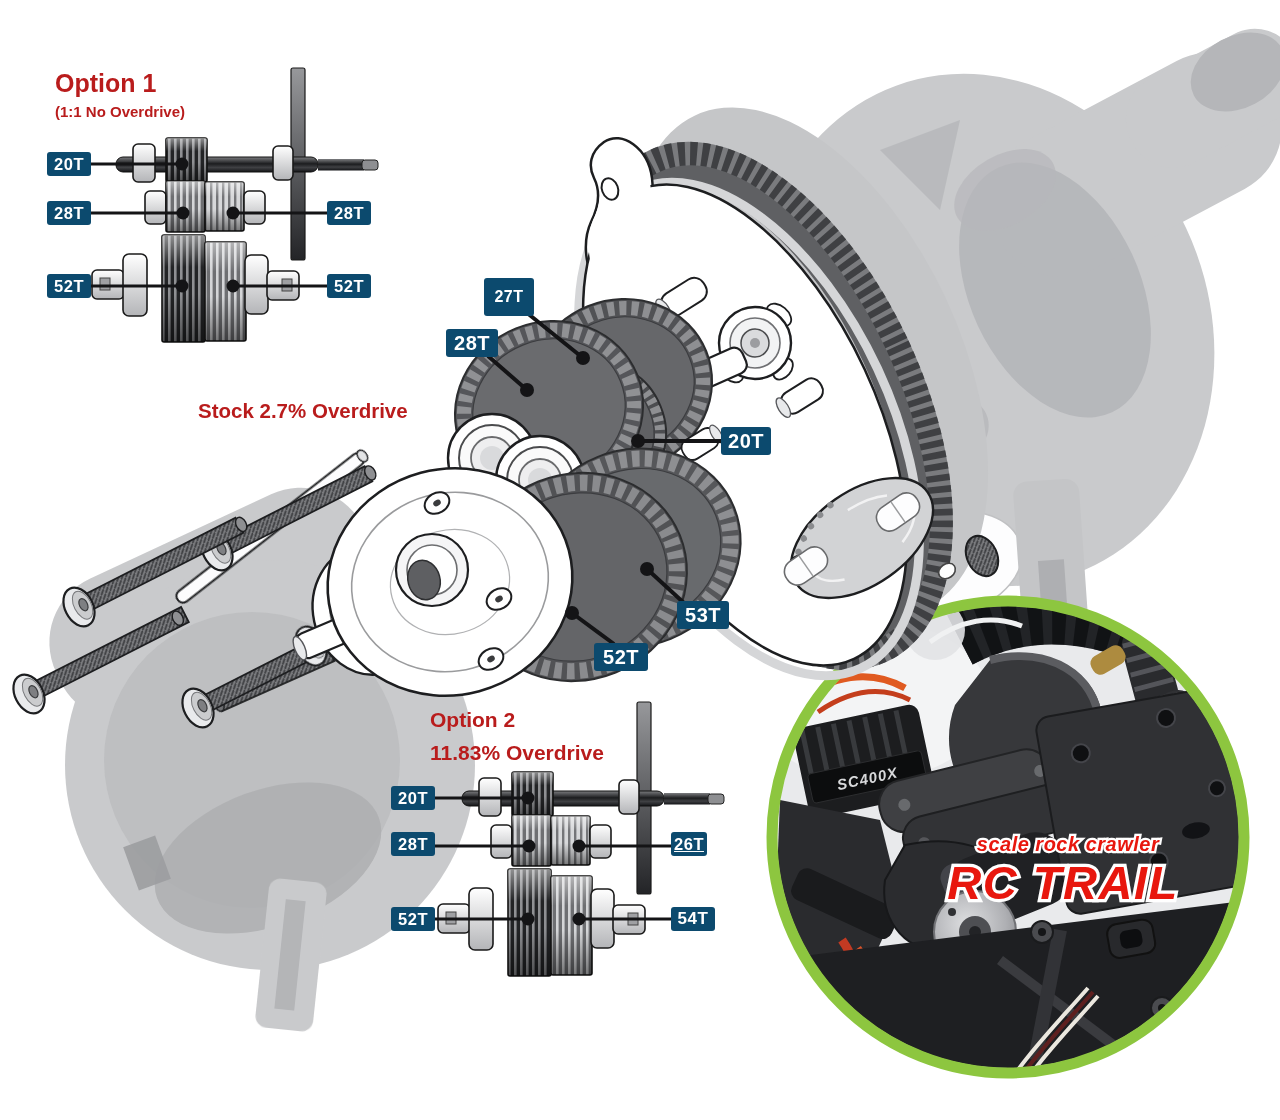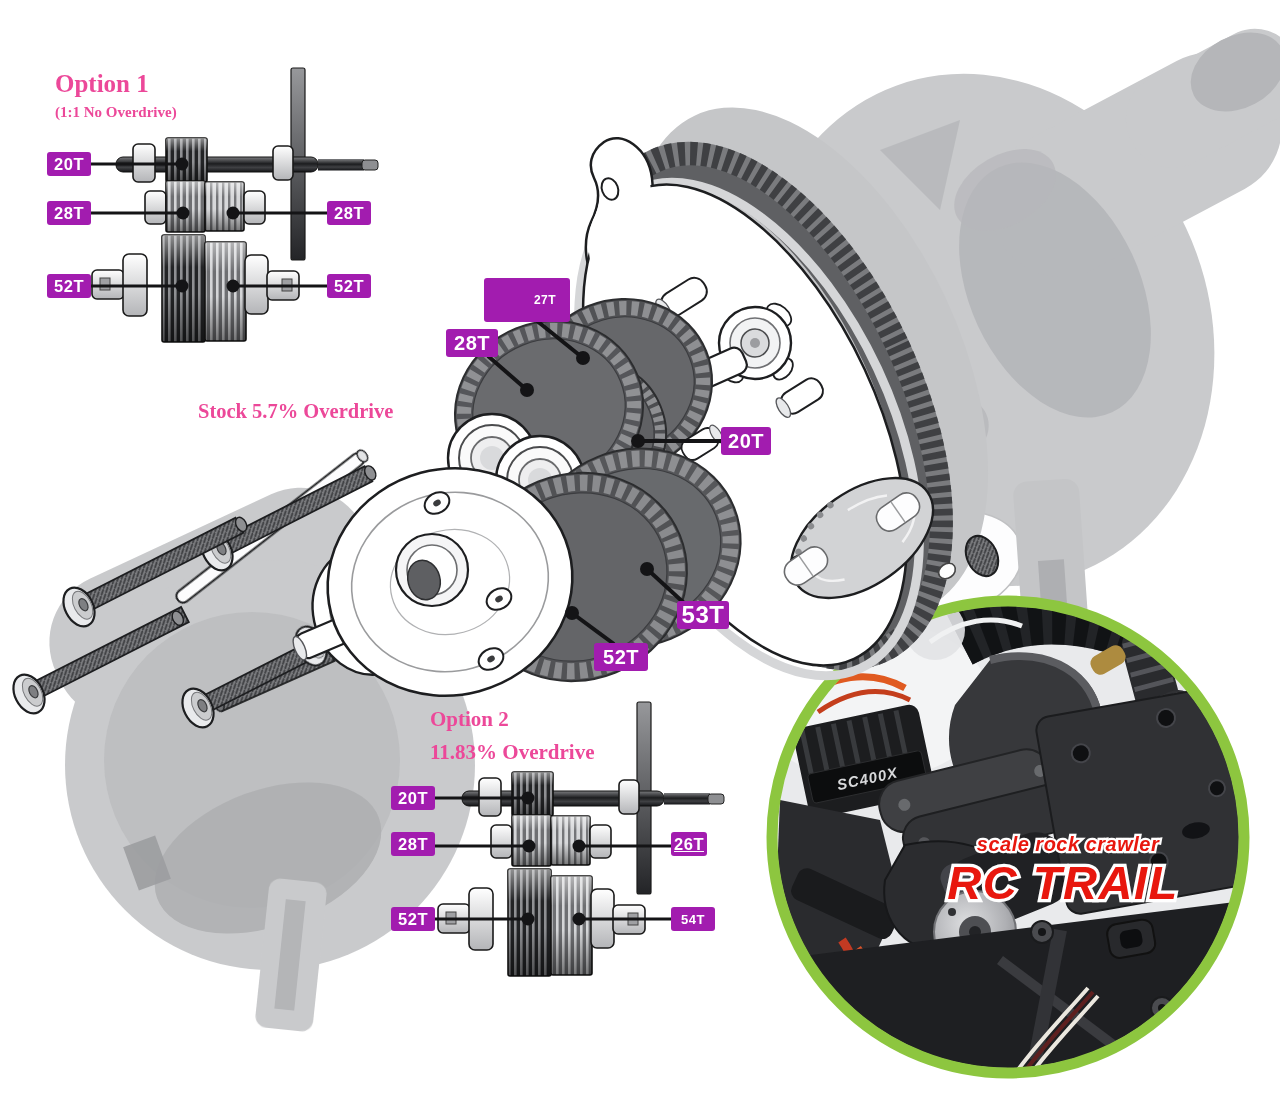--- a/index.html
+++ b/index.html
@@ -1,20 +1,20 @@
 <!DOCTYPE html>
 <html><head>
 <meta charset="utf-8">
 <style>
   html,body{margin:0;padding:0;background:#fff;}
   .stage{position:relative;width:1280px;height:1120px;background:#fff;overflow:hidden;
          font-family:"Liberation Sans",sans-serif;}
   .stage svg{position:absolute;left:0;top:0;}
-  .hd{position:absolute;color:#ec4899;font-weight:bold;white-space:nowrap;line-height:1.1;font-family:Liberation Serif, serif;}
-  .gl{position:absolute;background:#a21caf;color:#fff;font-weight:bold;text-align:center;
+  .hd{position:absolute;color:#b91c1c;font-weight:bold;white-space:nowrap;line-height:1.1;}
+  .gl{position:absolute;background:#0c4a6e;color:#fff;font-weight:bold;text-align:center;
       border-radius:3px;display:flex;align-items:center;justify-content:center;
       letter-spacing:.5px;z-index:5;}
 </style>
 </head>
 <body>
 
 <div class="stage">
 
 <svg width="1280" height="1120" viewBox="0 0 1280 1120">
   <defs>
@@ -494,35 +494,35 @@
         <circle cx="579" cy="846" r="6.5" stroke="none"></circle>
     <line x1="435" y1="919" x2="528" y2="919"></line>
         <circle cx="528" cy="919" r="6.5" stroke="none"></circle>
     <line x1="579" y1="919" x2="671" y2="919"></line>
         <circle cx="579" cy="919" r="6.5" stroke="none"></circle>
   </g>
 </svg>
 
 <div class="hd" style="left:55px;top:70px;font-size:25px;">Option 1</div>
 <div class="hd" style="left:55px;top:104px;font-size:15px;">(1:1 No Overdrive)</div>
-<div class="hd" style="left:198px;top:400px;font-size:20.5px;">Stock 5.7% Overdrive</div>
+<div class="hd" style="left:198px;top:400px;font-size:20.5px;">Stock 2.7% Overdrive</div>
 <div class="hd" style="left:430px;top:708px;font-size:21px;">Option 2</div>
 <div class="hd" style="left:430px;top:741px;font-size:21px;">11.83% Overdrive</div>
 
 <div class="gl" style="left:47px;top:152px;width:44px;height:24px;font-size:16.5px;">20T</div>
 <div class="gl" style="left:47px;top:201px;width:44px;height:24px;font-size:16.5px;">28T</div>
 <div class="gl" style="left:327px;top:201px;width:44px;height:24px;font-size:16.5px;">28T</div>
 <div class="gl" style="left:47px;top:274px;width:44px;height:24px;font-size:16.5px;">52T</div>
 <div class="gl" style="left:327px;top:274px;width:44px;height:24px;font-size:16.5px;">52T</div>
 
-<div class="gl" style="left:484px;top:278px;width:50px;height:44px;font-size:12px;padding-left:36px;">27T</div>
+<div class="gl" style="left:484px;top:278px;width:50px;height:38px;font-size:16px;">27T</div>
 <div class="gl" style="left:446px;top:329px;width:52px;height:28px;font-size:20px;">28T</div>
 <div class="gl" style="left:721px;top:427px;width:50px;height:28px;font-size:20px;">20T</div>
-<div class="gl" style="left:677px;top:601px;width:52px;height:28px;font-size:24px;">53T</div>
+<div class="gl" style="left:677px;top:601px;width:52px;height:28px;font-size:20px;">53T</div>
 <div class="gl" style="left:594px;top:643px;width:54px;height:28px;font-size:20px;">52T</div>
 
 <div class="gl" style="left:391px;top:786px;width:44px;height:24px;font-size:16.5px;">20T</div>
 <div class="gl" style="left:391px;top:832px;width:44px;height:24px;font-size:16.5px;">28T</div>
 <div class="gl" style="left:671px;top:832px;width:36px;height:24px;font-size:16.5px;text-decoration:underline;">26T</div>
 <div class="gl" style="left:391px;top:907px;width:44px;height:24px;font-size:16.5px;">52T</div>
-<div class="gl" style="left:671px;top:907px;width:44px;height:24px;font-size:13px;">54T</div>
+<div class="gl" style="left:671px;top:907px;width:44px;height:24px;font-size:17px;">54T</div>
 
 </div>
 
 </body></html>

